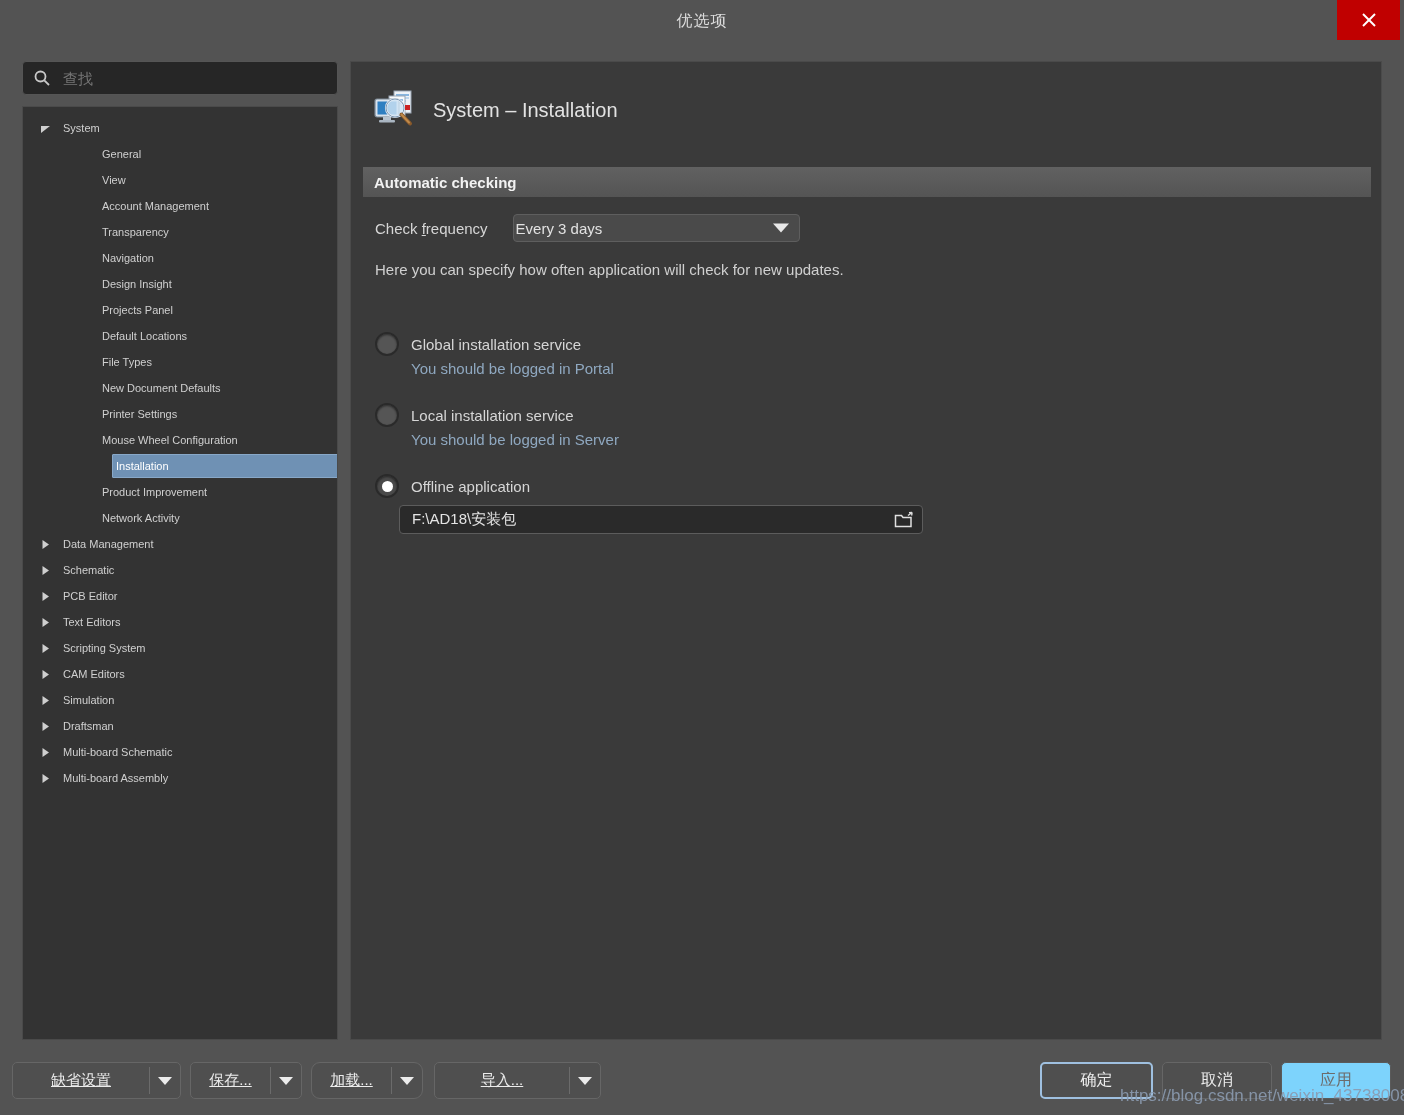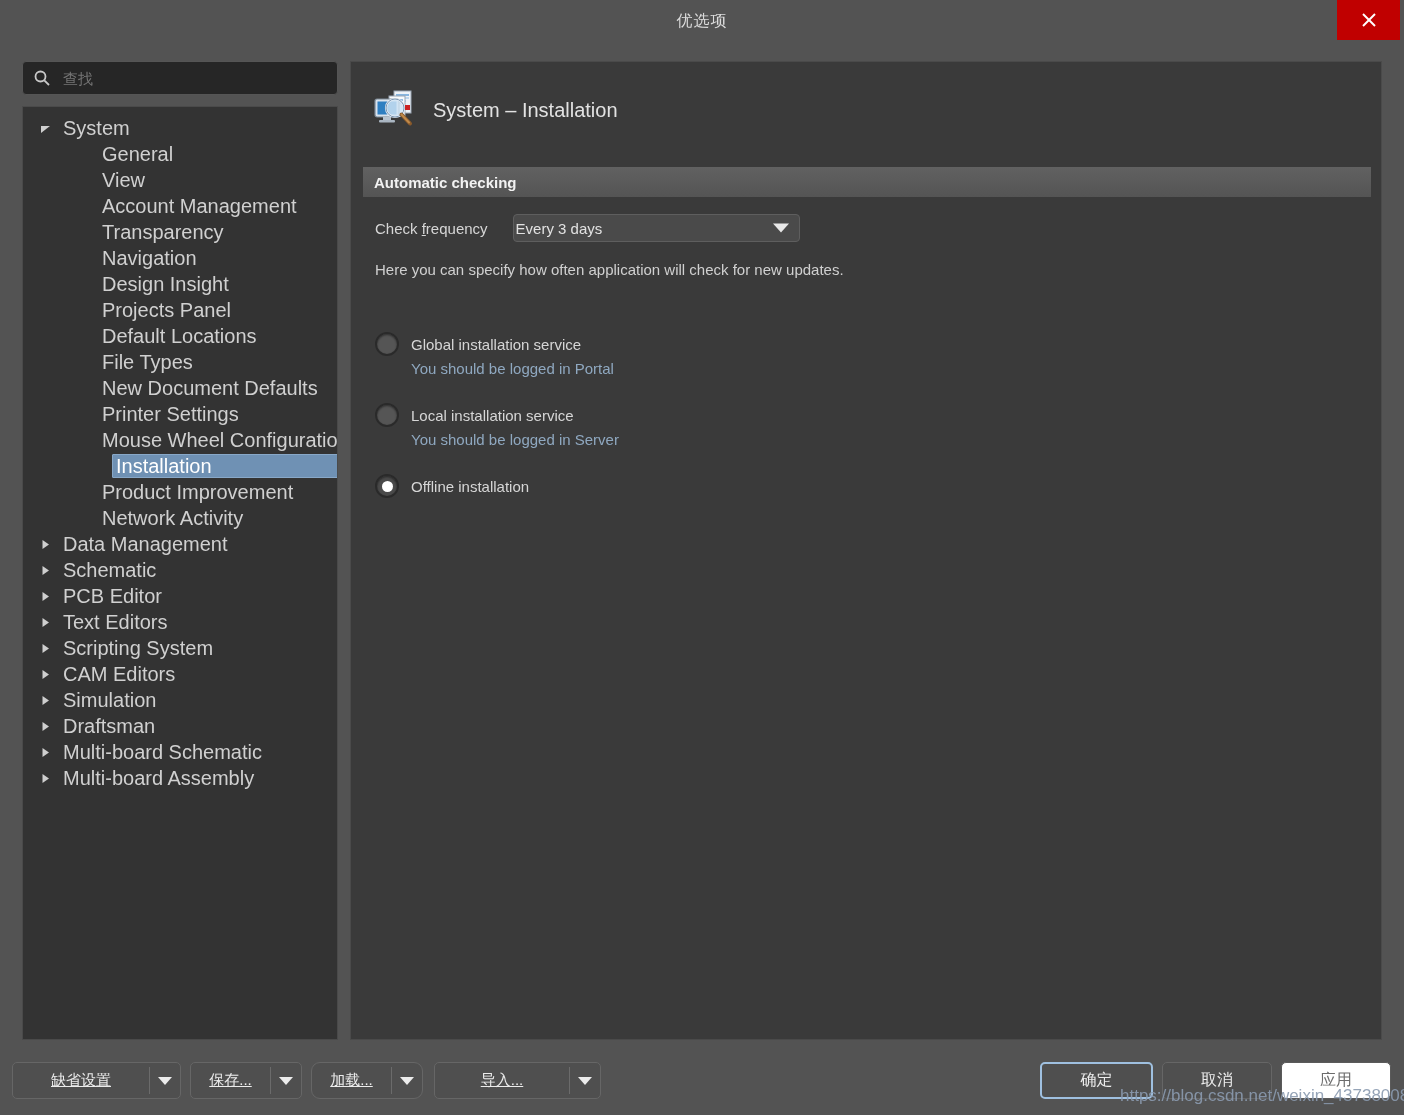--- a/index.html
+++ b/index.html
@@ -73,21 +73,21 @@
     cursor: default;
     white-space: nowrap;
   }
   .tree-row .twisty {
     width: 16px; height: 26px; flex: none;
     display: flex; align-items: center; justify-content: center;
     margin-left: 14px;
   }
   .tree-row .twisty-spacer { width: 16px; flex:none; margin-left:14px; }
   .tree-label {
-    font-size: 20px;
+    font-size: 11px;
     color: #d0d0d0;
     line-height: 26px;
     padding: 0 4px;
   }
   .level0 .tree-label { margin-left: 6px; }
   .level1 { padding-left: 0; }
   .level1 .tree-label { margin-left: 45px; }
   .tree-row.selected .tree-label {
     background: #6f91b4;
     color: #ffffff;
@@ -245,21 +245,21 @@
     font-size: 16px; color: #ececec;
     cursor: pointer;
   }
   .plain-btn.primary {
     border: 2px solid #9fc0e0;
     background: #4f4f4f;
   }
   .plain-btn.disabled {
     color: #6c6c6c;
     border: 1px solid #5a5a5a;
-    background: #ffffff;
+    background: #7dd3fc;
     cursor: default;
   }
 
   .watermark {
     position: absolute;
     left: 1120px; top: 1086px;
     font-size: 17px;
     color: #8b9bb0;
     opacity: 0.9;
     white-space: nowrap;
@@ -508,21 +508,31 @@
           <span class="radio-label">Local installation service</span>
         </div>
         <div class="radio-sub">You should be logged in Server</div>
       </div>
 
       <div class="radio-item" style="margin-bottom:0;">
         <div class="radio-line">
           <span class="radio-circle selected">
             <span class="radio-dot"></span>
           </span>
-          <span class="radio-label">Offline installation</span>
+          <span class="radio-label">Offline application</span>
+        </div>
+        <div class="path-field">
+          <input class="path-value" type="text" value="F:\AD18\安装包" style="">
+          <span class="path-browse">
+            <svg width="20" height="18" viewBox="0 0 20 18">
+              <path d="M1.5 4.5 h6 l1.5 2 h8 v9 h-15.5 z" fill="none" stroke="#e0e0e0" stroke-width="1.5"></path>
+              <path d="M14 4.5 l4 -3" stroke="#e0e0e0" stroke-width="1.4" fill="none"></path>
+              <path d="M18 1.5 l-0.3 3 M18 1.5 l-3 0.3" stroke="#e0e0e0" stroke-width="1.4" fill="none"></path>
+            </svg>
+          </span>
         </div>
       </div>
 
     </div>
   </div>
 
   <div class="bottom-bar">
 
     <div class="split-btn" style="left:12px; width:169px;">
       <span class="sb-label">缺省设置</span>

